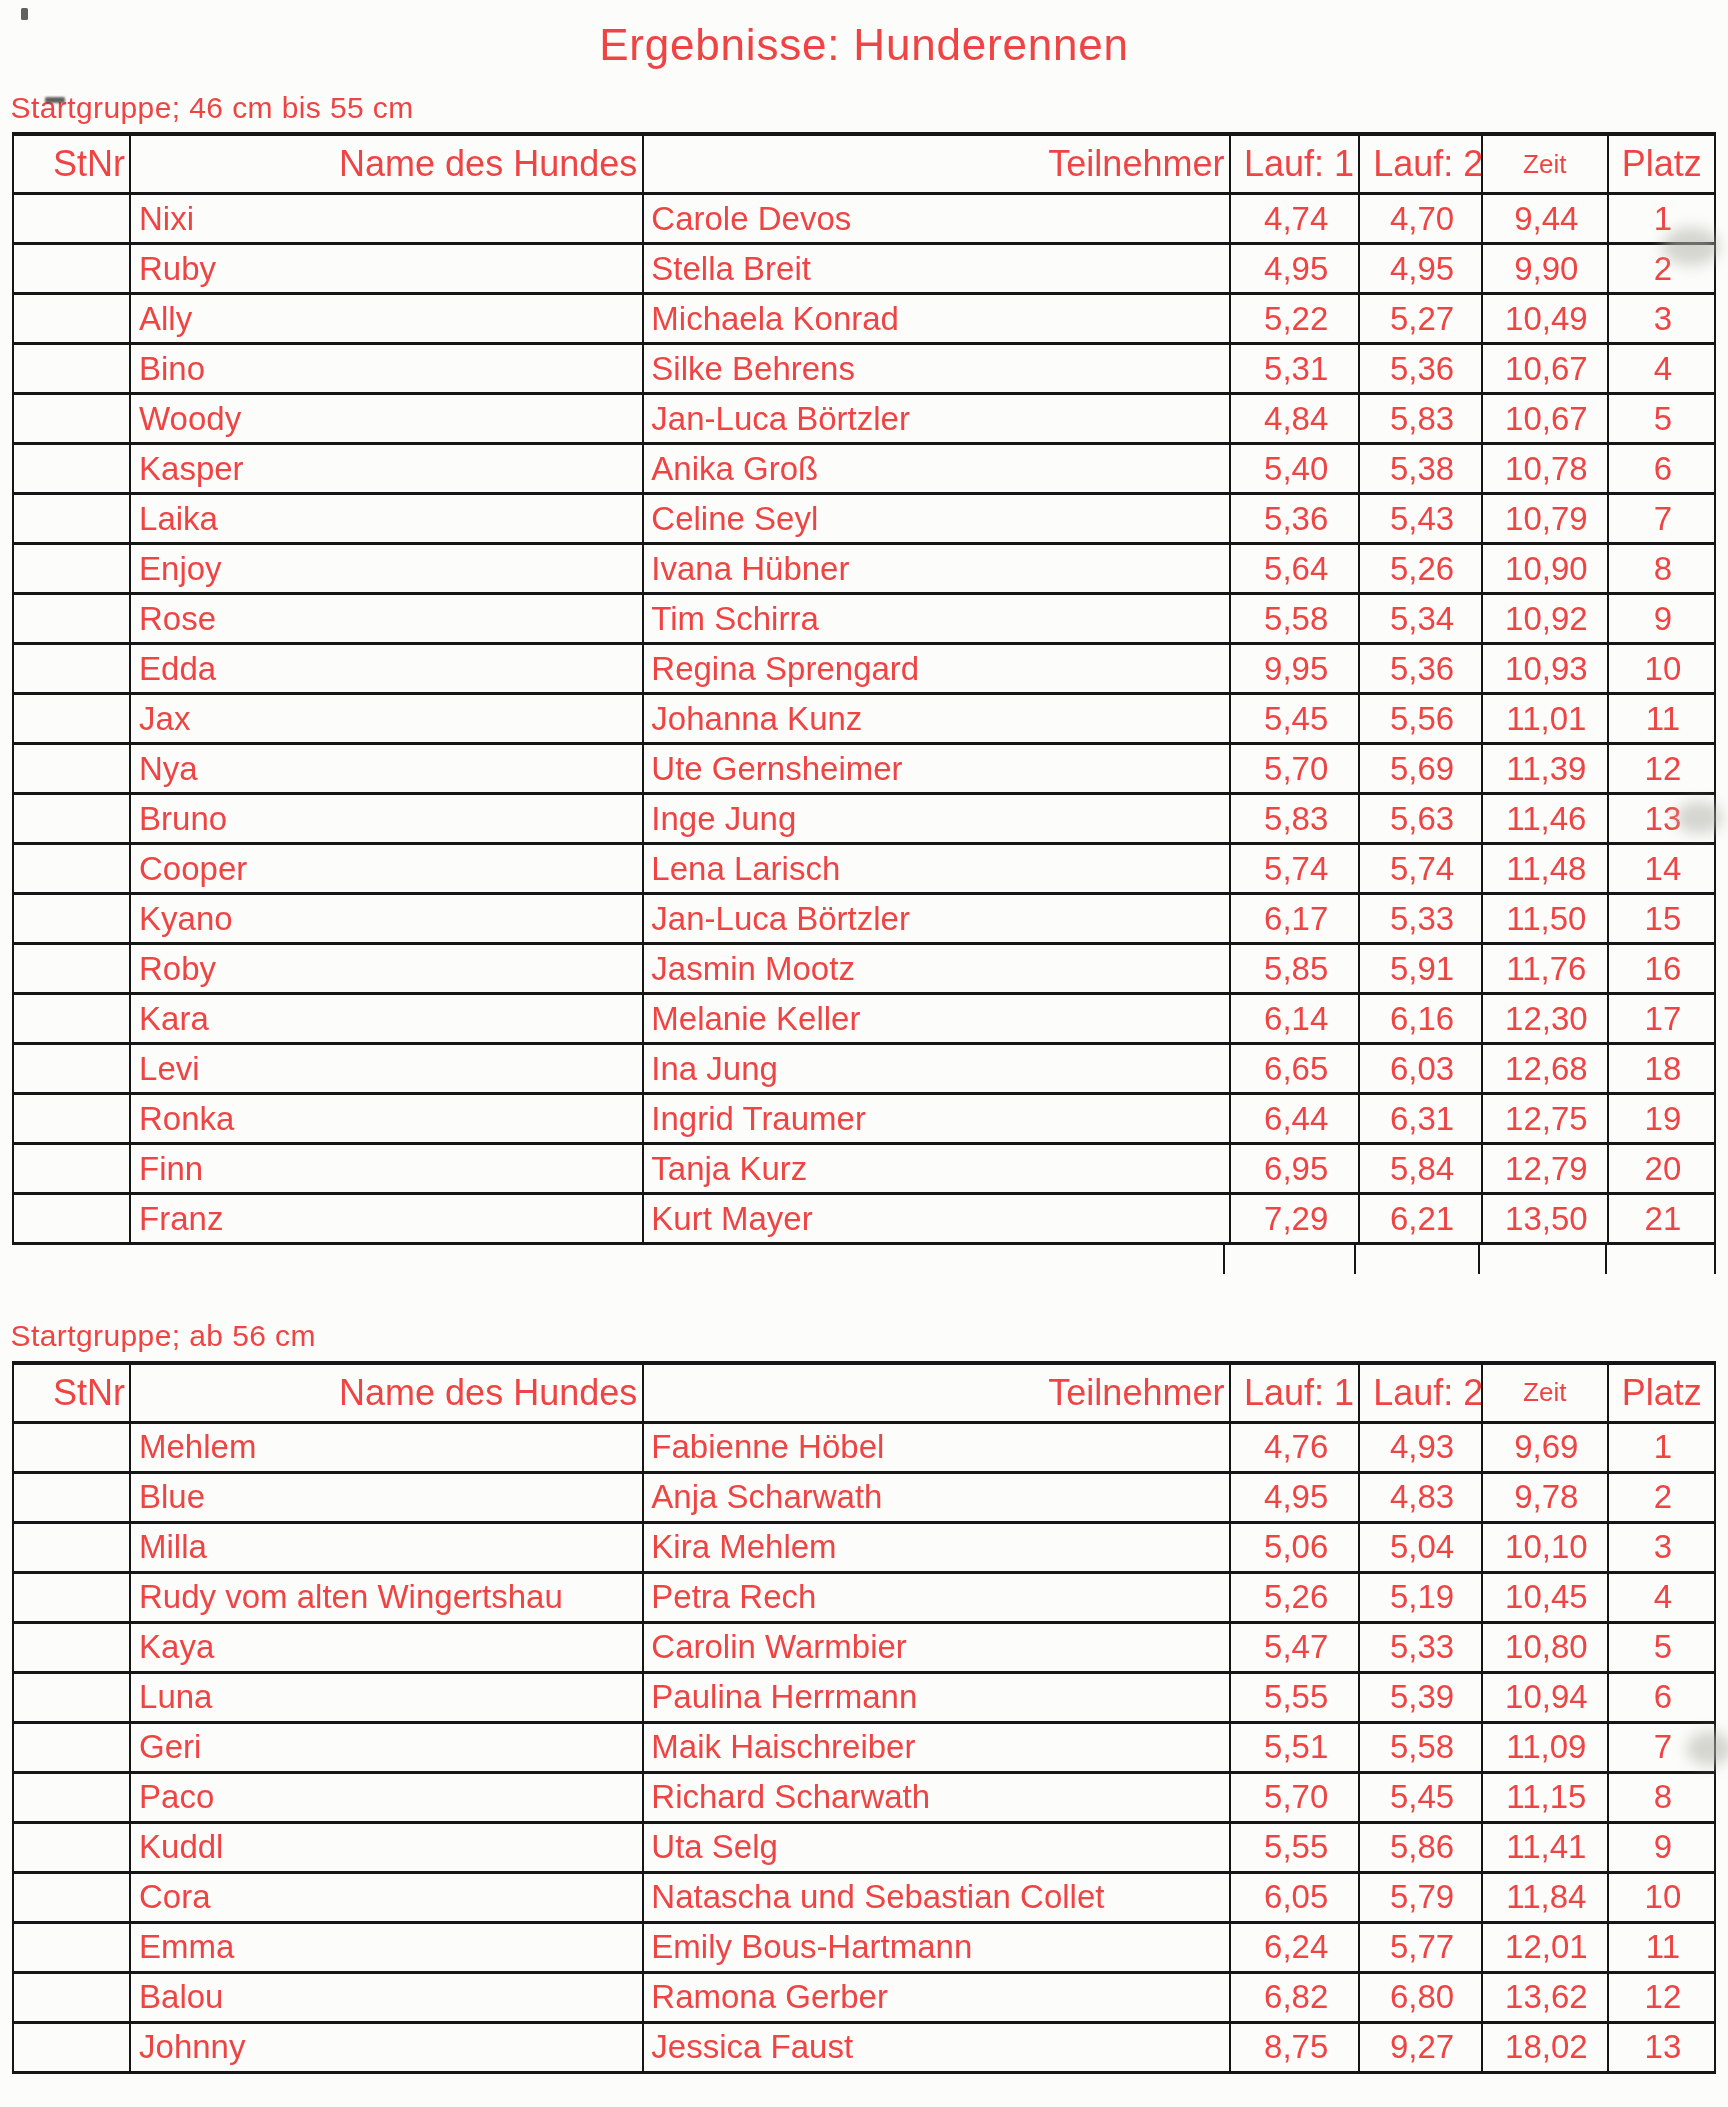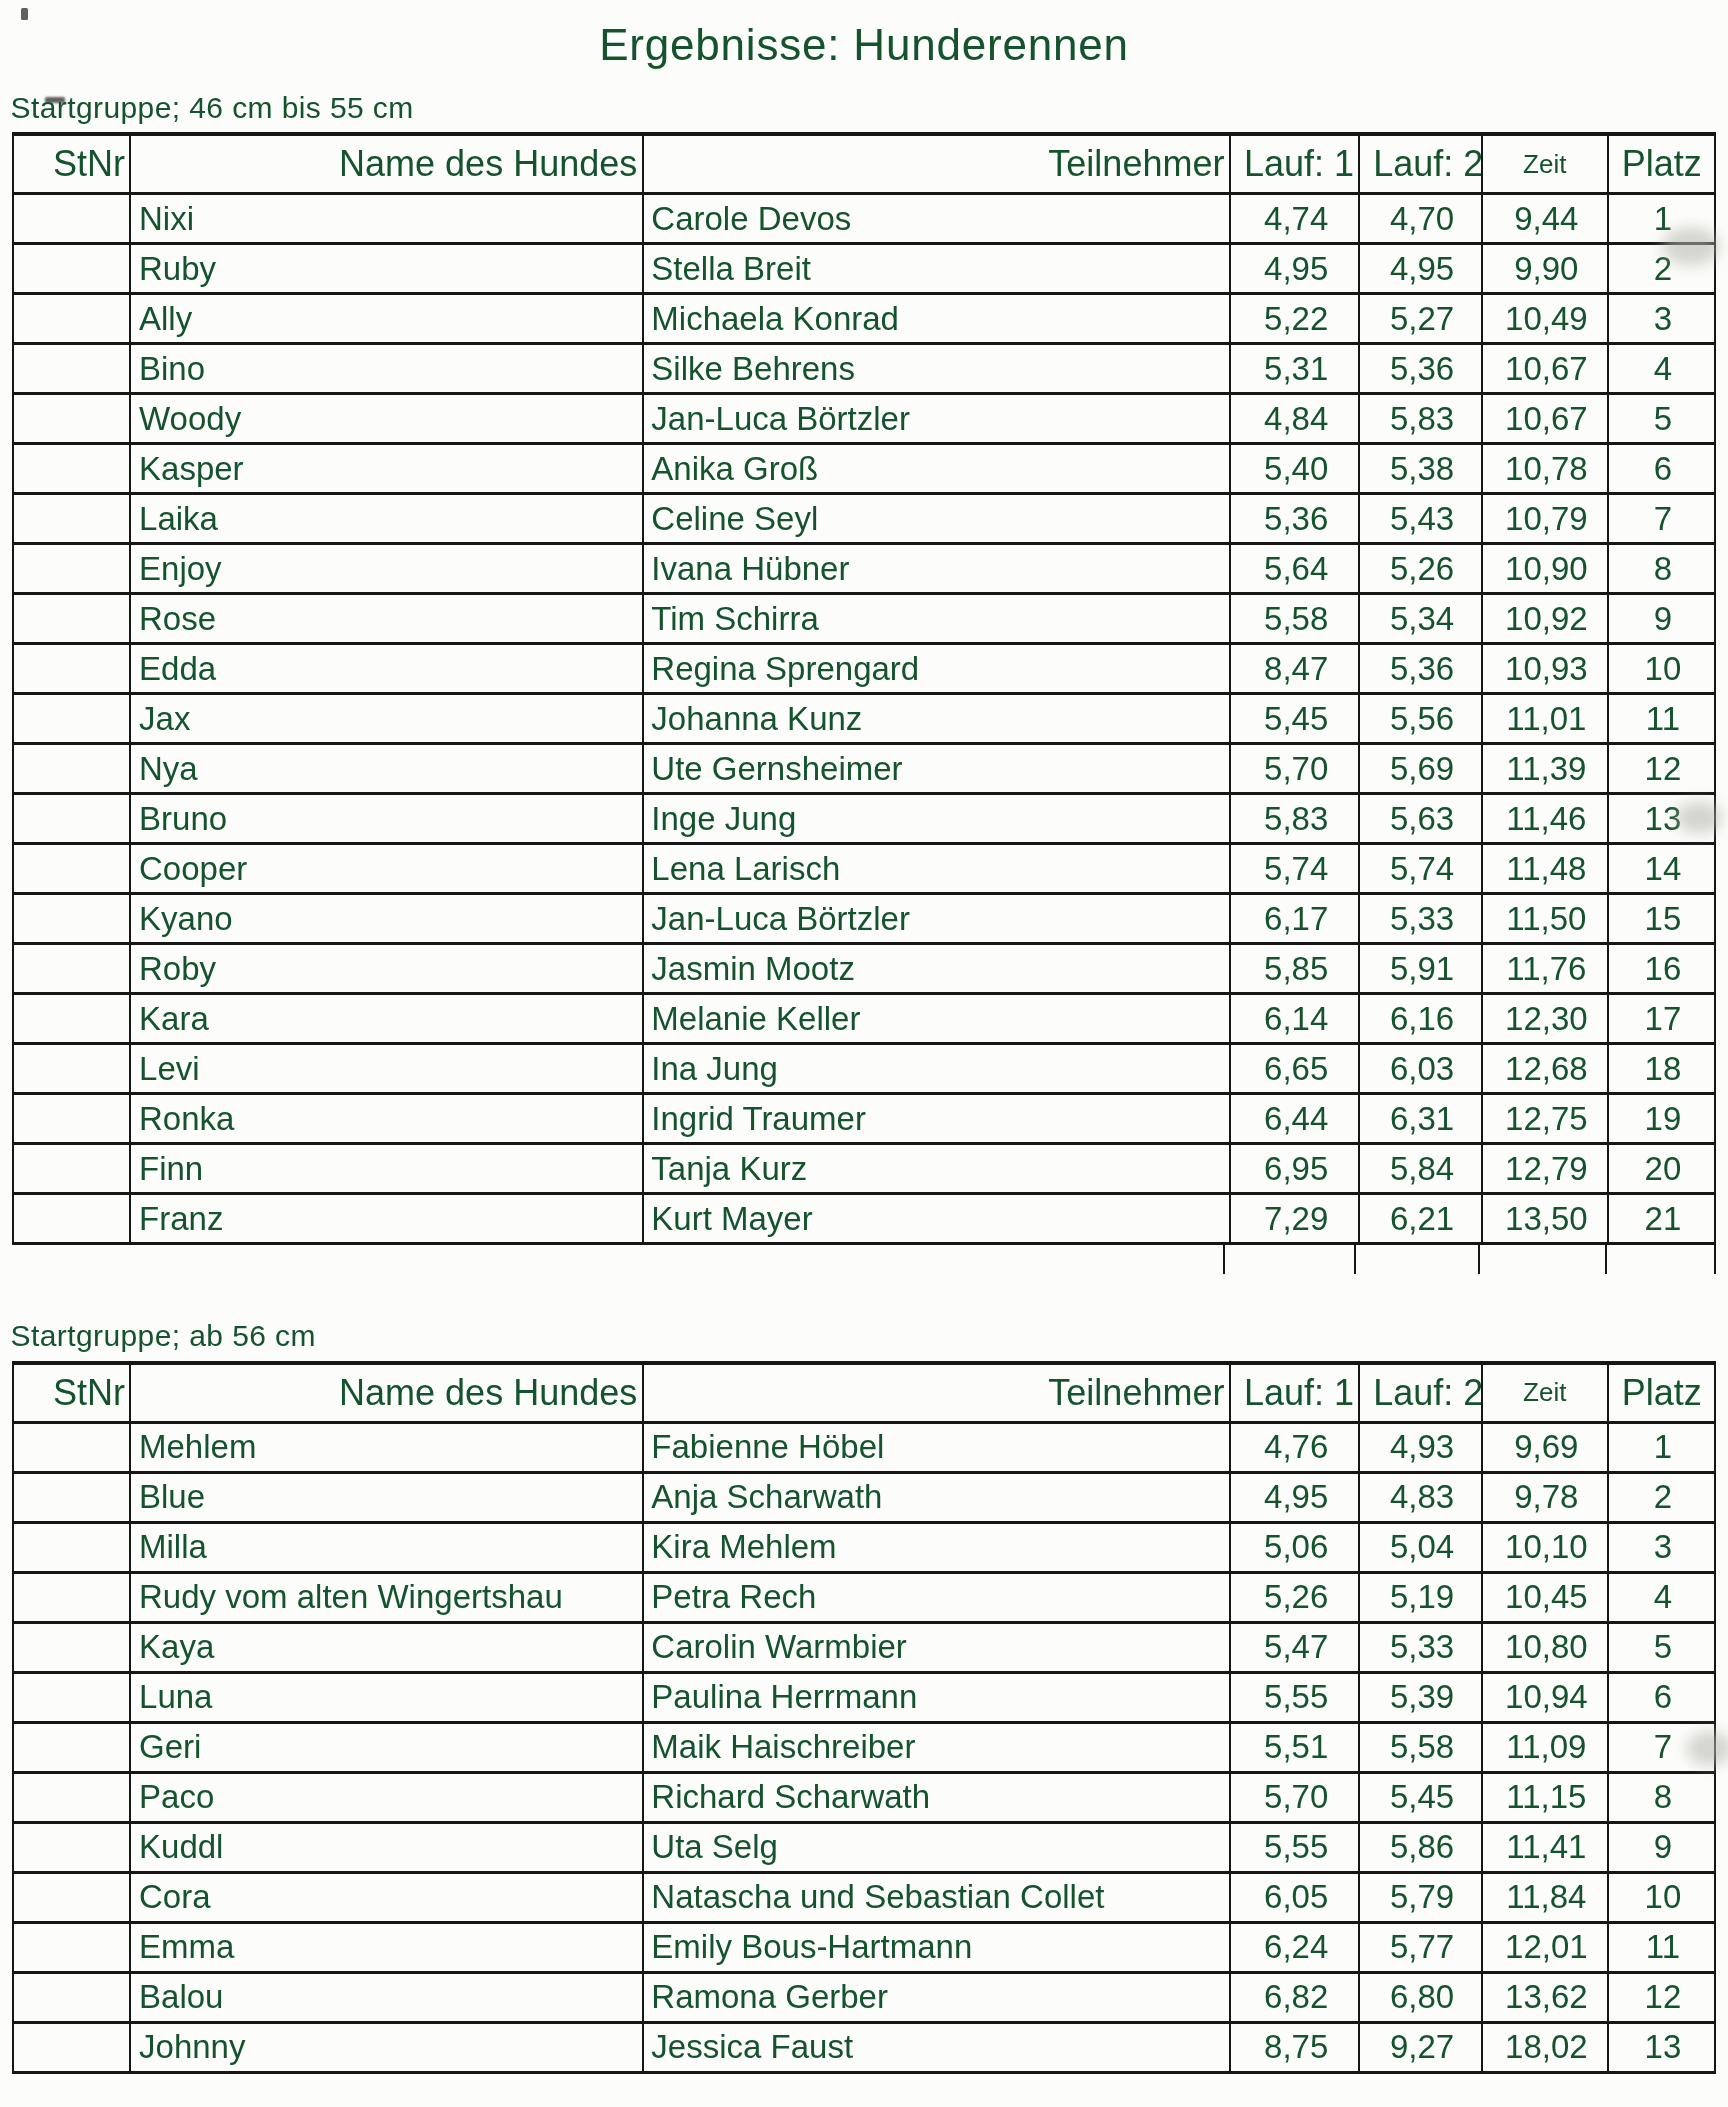--- a/index.html
+++ b/index.html
@@ -2,21 +2,21 @@
 <html style="font-size:12px"><head>
 <meta charset="utf-8">
 <style>
   html,body{margin:0;padding:0;background:#e8e8e6;}
   .page{
     position:relative;
     width:1728px;height:2108px;
     margin:0 auto;
     background:#fcfcfa;
     font-family:"Liberation Sans","DejaVu Sans",sans-serif;
-    color:#14532d;
+    color:#ef4444;
     overflow:hidden;
   }
   .title{
     margin:0;padding-top:19.7px;
     text-align:center;
     font-size:44px;font-weight:400;
     letter-spacing:0.8px;
   }
   .group-label{
     margin:0;
@@ -189,21 +189,21 @@
             <td class="c-teil">Tim Schirra</td>
             <td class="c-num">5,58</td>
             <td class="c-num">5,34</td>
             <td class="c-num">10,92</td>
             <td class="c-num">9</td>
           </tr>
           <tr>
             <td class="c-stnr"></td>
             <td class="c-name">Edda</td>
             <td class="c-teil">Regina Sprengard</td>
-            <td class="c-num">8,47</td>
+            <td class="c-num">9,95</td>
             <td class="c-num">5,36</td>
             <td class="c-num">10,93</td>
             <td class="c-num">10</td>
           </tr>
           <tr>
             <td class="c-stnr"></td>
             <td class="c-name">Jax</td>
             <td class="c-teil">Johanna Kunz</td>
             <td class="c-num">5,45</td>
             <td class="c-num">5,56</td>

